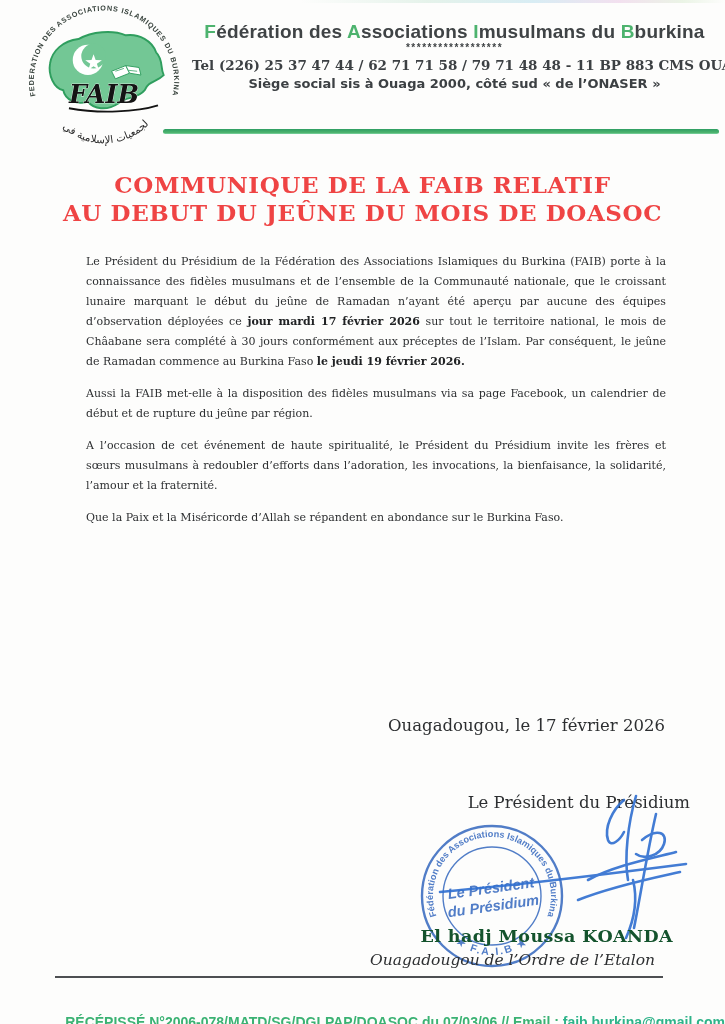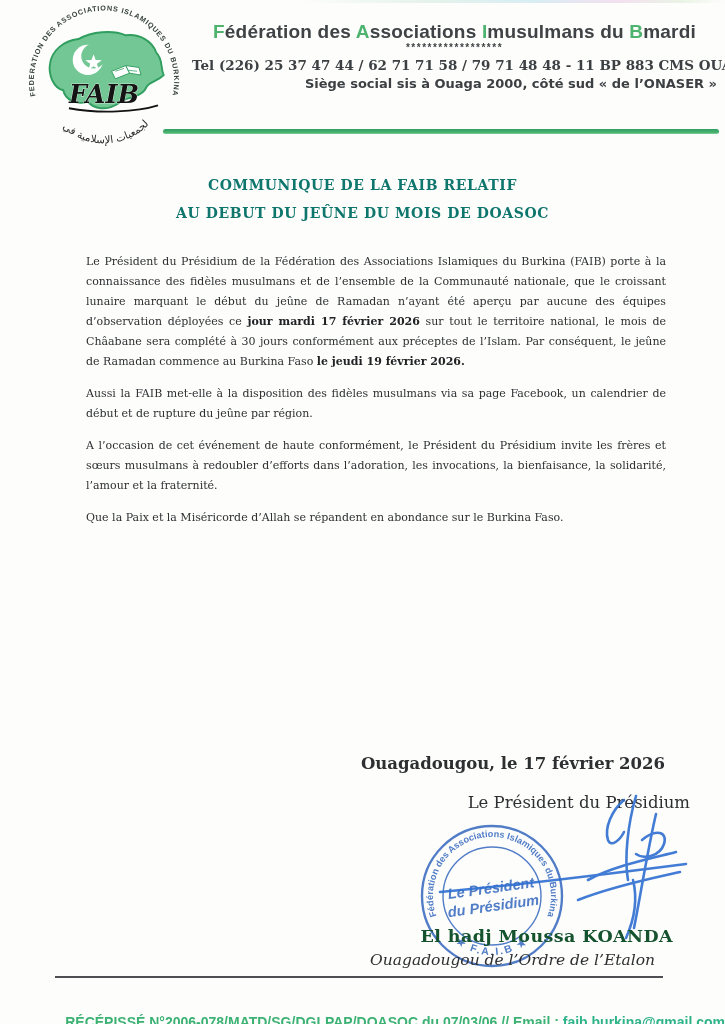--- a/index.html
+++ b/index.html
@@ -19,37 +19,37 @@
   .logo { position:absolute; left:14px; top:4px; width:180px; height:144px; }
   .head-text { position:absolute; left:192px; top:21px; width:525px; text-align:center;
     font-family:"Liberation Sans", sans-serif; }
   .org-name { font-size:19px; font-weight:bold; color:#3f4345; letter-spacing:.2px; }
   .g { color:var(--accent-green, #4db36e); }
   .stars { font-size:10px; font-weight:bold; color:#3f4345; letter-spacing:1.5px; line-height:9px; }
   .presidium { font-size:20px; font-weight:bold; color:#3f4345; margin-top:9px; }
   .tel-line { font-family:"DejaVu Serif", serif; font-weight:bold; font-size:13.5px;
     color:#3c4043; margin-top:5px; white-space:nowrap; }
   .addr-line { font-family:"DejaVu Sans", sans-serif; font-weight:bold; font-size:13px;
-    color:#3c4043; margin-top:3px;text-align:right; }
+    color:#3c4043; margin-top:3px; }
   .green-rule { position:absolute; left:163px; right:6px; top:129px; height:4.5px;
     border-radius:3px;
     background:linear-gradient(180deg, #2f9e63, var(--accent-green, #4db36e) 70%, #7fd4a4); }
 
   
   .doc-title { position:absolute; left:0; right:0; top:171px; text-align:center;
-    font-size:14px; font-weight:bold; color:#0f766e; line-height:28px; letter-spacing:.6px; }
+    font-size:23px; font-weight:bold; color:#ef4444; line-height:28px; letter-spacing:.6px; }
 
   
   .body-block { position:absolute; left:86px; top:252px; width:580px; }
   .body-block p { font-size:11px; line-height:20px; text-align:justify; color:#2d2f31; }
   .body-block p + p { margin-top:12px; }
   .body-block b { font-weight:bold; color:#202224; }
 
   
-  .place-date { position:absolute; right:60px; top:754px; font-size:16.5px; color:#2d2f31;font-weight:bold; }
+  .place-date { position:absolute; right:60px; top:716px; font-size:16.5px; color:#2d2f31; }
   .signer-title { position:absolute; right:35px; top:793px; font-size:16.5px; color:#2d2f31; }
   .signer-name { position:absolute; right:52px; top:926px; font-size:17.5px; font-weight:bold;
     color:#14532d; letter-spacing:.4px; }
   .signer-honor { position:absolute; right:70px; top:951px; font-size:15.5px; font-style:italic;
     color:#2d2f31; }
 
   .stamp { position:absolute; left:417px; top:820px; width:150px; height:152px; opacity:.88; }
   .signature { position:absolute; left:428px; top:786px; width:272px; height:170px; }
 
   
@@ -89,38 +89,38 @@
         <path d="M 107,70 L 116,67 M 121,69 L 130,70" stroke="#2f9e5e" stroke-width="0.8" fill="none"></path>
       </g>
       <text x="95" y="104" text-anchor="middle" font-family="DejaVu Serif, serif" font-size="27" font-weight="bold" font-style="italic" fill="#141414" stroke="#ffffff" stroke-width="0.6" paint-order="stroke">FAIB</text>
       <path d="M 58,109 C 90,115 130,113 152,106" stroke="#141414" stroke-width="2" fill="none"></path>
       <text font-family="DejaVu Sans, sans-serif" font-size="11" fill="#2a2a2a">
         <textPath href="#arcBottom" startOffset="50%" text-anchor="middle">اتحاد الجمعيات الإسلامية في بوركينا</textPath>
       </text>
     </svg>
 
     <div class="head-text">
-      <div class="org-name"><span class="g">F</span><span>édération des </span><span class="g">A</span><span>ssociations </span><span class="g">I</span><span>musulmans du </span><span class="g">B</span><span>mardi</span></div>
+      <div class="org-name"><span class="g">F</span><span>édération des </span><span class="g">A</span><span>ssociations </span><span class="g">I</span><span>musulmans du </span><span class="g">B</span><span>burkina</span></div>
       <div class="stars">******************</div>
       <div class="tel-line">Tel (226) 25 37 47 44 / 62 71 71 58 / 79 71 48 48 - 11 BP 883 CMS OUAGADOUGOU 01</div>
       <div class="addr-line">Siège social sis à Ouaga 2000, côté sud « de l’ONASER »</div>
     </div>
 
     <div class="green-rule"></div>
   </header>
 
   <h1 class="doc-title">
     <span>COMMUNIQUE DE LA FAIB RELATIF</span><br>
     <span>AU DEBUT DU JEÛNE DU MOIS DE DOASOC</span>
   </h1>
 
   <main class="body-block">
     <p><span>Le Président du Présidium de la Fédération des Associations Islamiques du Burkina (FAIB) porte à la connaissance des fidèles musulmans et de l’ensemble de la Communauté nationale, que le croissant lunaire marquant le début du jeûne de Ramadan n’ayant été aperçu par aucune des équipes d’observation déployées ce </span><b>jour mardi 17 février 2026</b><span> sur tout le territoire national, le mois de Châabane sera complété à 30 jours conformément aux préceptes de l’Islam. Par conséquent, le jeûne de Ramadan commence au Burkina Faso </span><b>le jeudi 19 février 2026.</b></p>
     <p>Aussi la FAIB met-elle à la disposition des fidèles musulmans via sa page Facebook, un calendrier de début et de rupture du jeûne par région.</p>
-    <p>A l’occasion de cet événement de haute conformément, le Président du Présidium invite les frères et sœurs musulmans à redoubler d’efforts dans l’adoration, les invocations, la bienfaisance, la solidarité, l’amour et la fraternité.</p>
+    <p>A l’occasion de cet événement de haute spiritualité, le Président du Présidium invite les frères et sœurs musulmans à redoubler d’efforts dans l’adoration, les invocations, la bienfaisance, la solidarité, l’amour et la fraternité.</p>
     <p>Que la Paix et la Miséricorde d’Allah se répandent en abondance sur le Burkina Faso.</p>
   </main>
 
   <div class="place-date">Ouagadougou, le 17 février 2026</div>
   <div class="signer-title">Le Président du Présidium</div>
 
   <svg class="stamp" viewBox="0 0 150 150" aria-hidden="true">
     <defs>
       <path id="stampTop" d="M 33.3,116.7 A 59 59 0 1 1 116.7,116.7" fill="none"></path>
       <path id="stampBottom" d="M 33.3,116.7 A 59 59 0 0 0 116.7,116.7" fill="none"></path>

